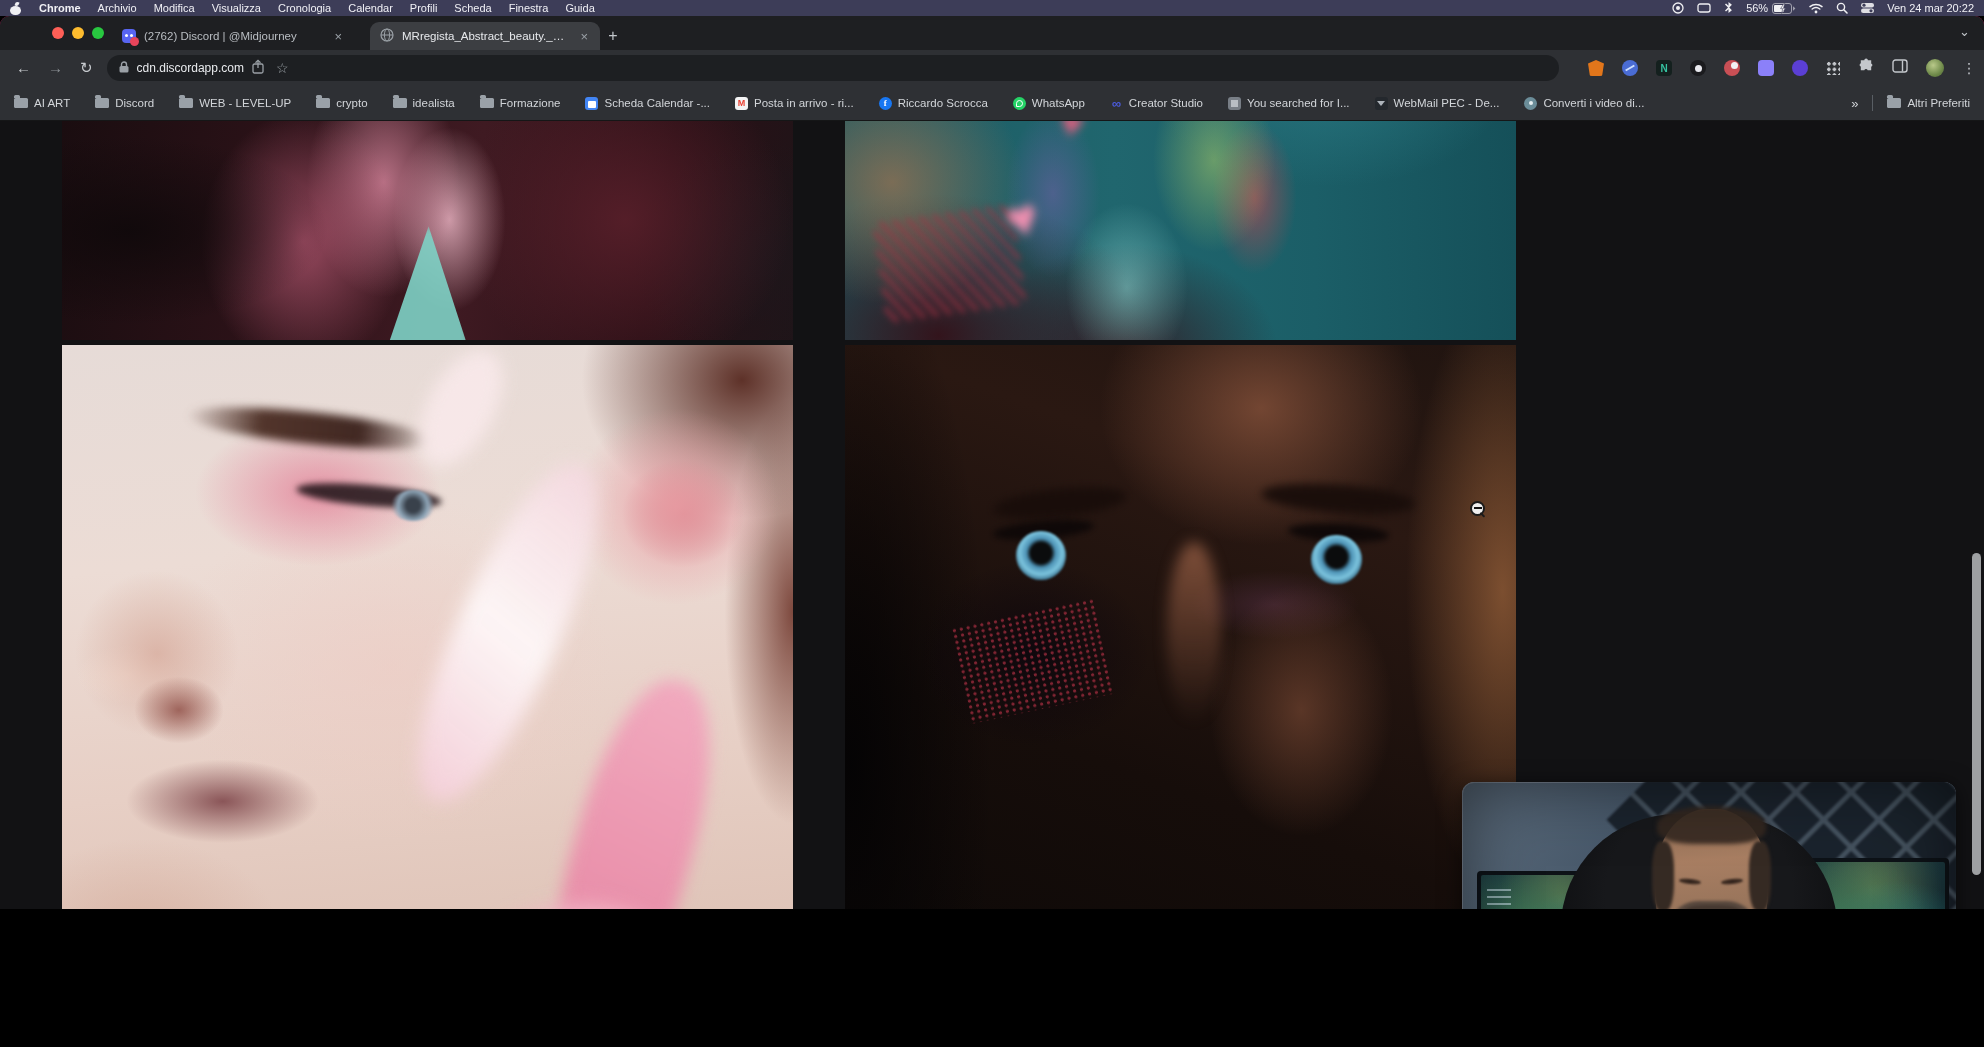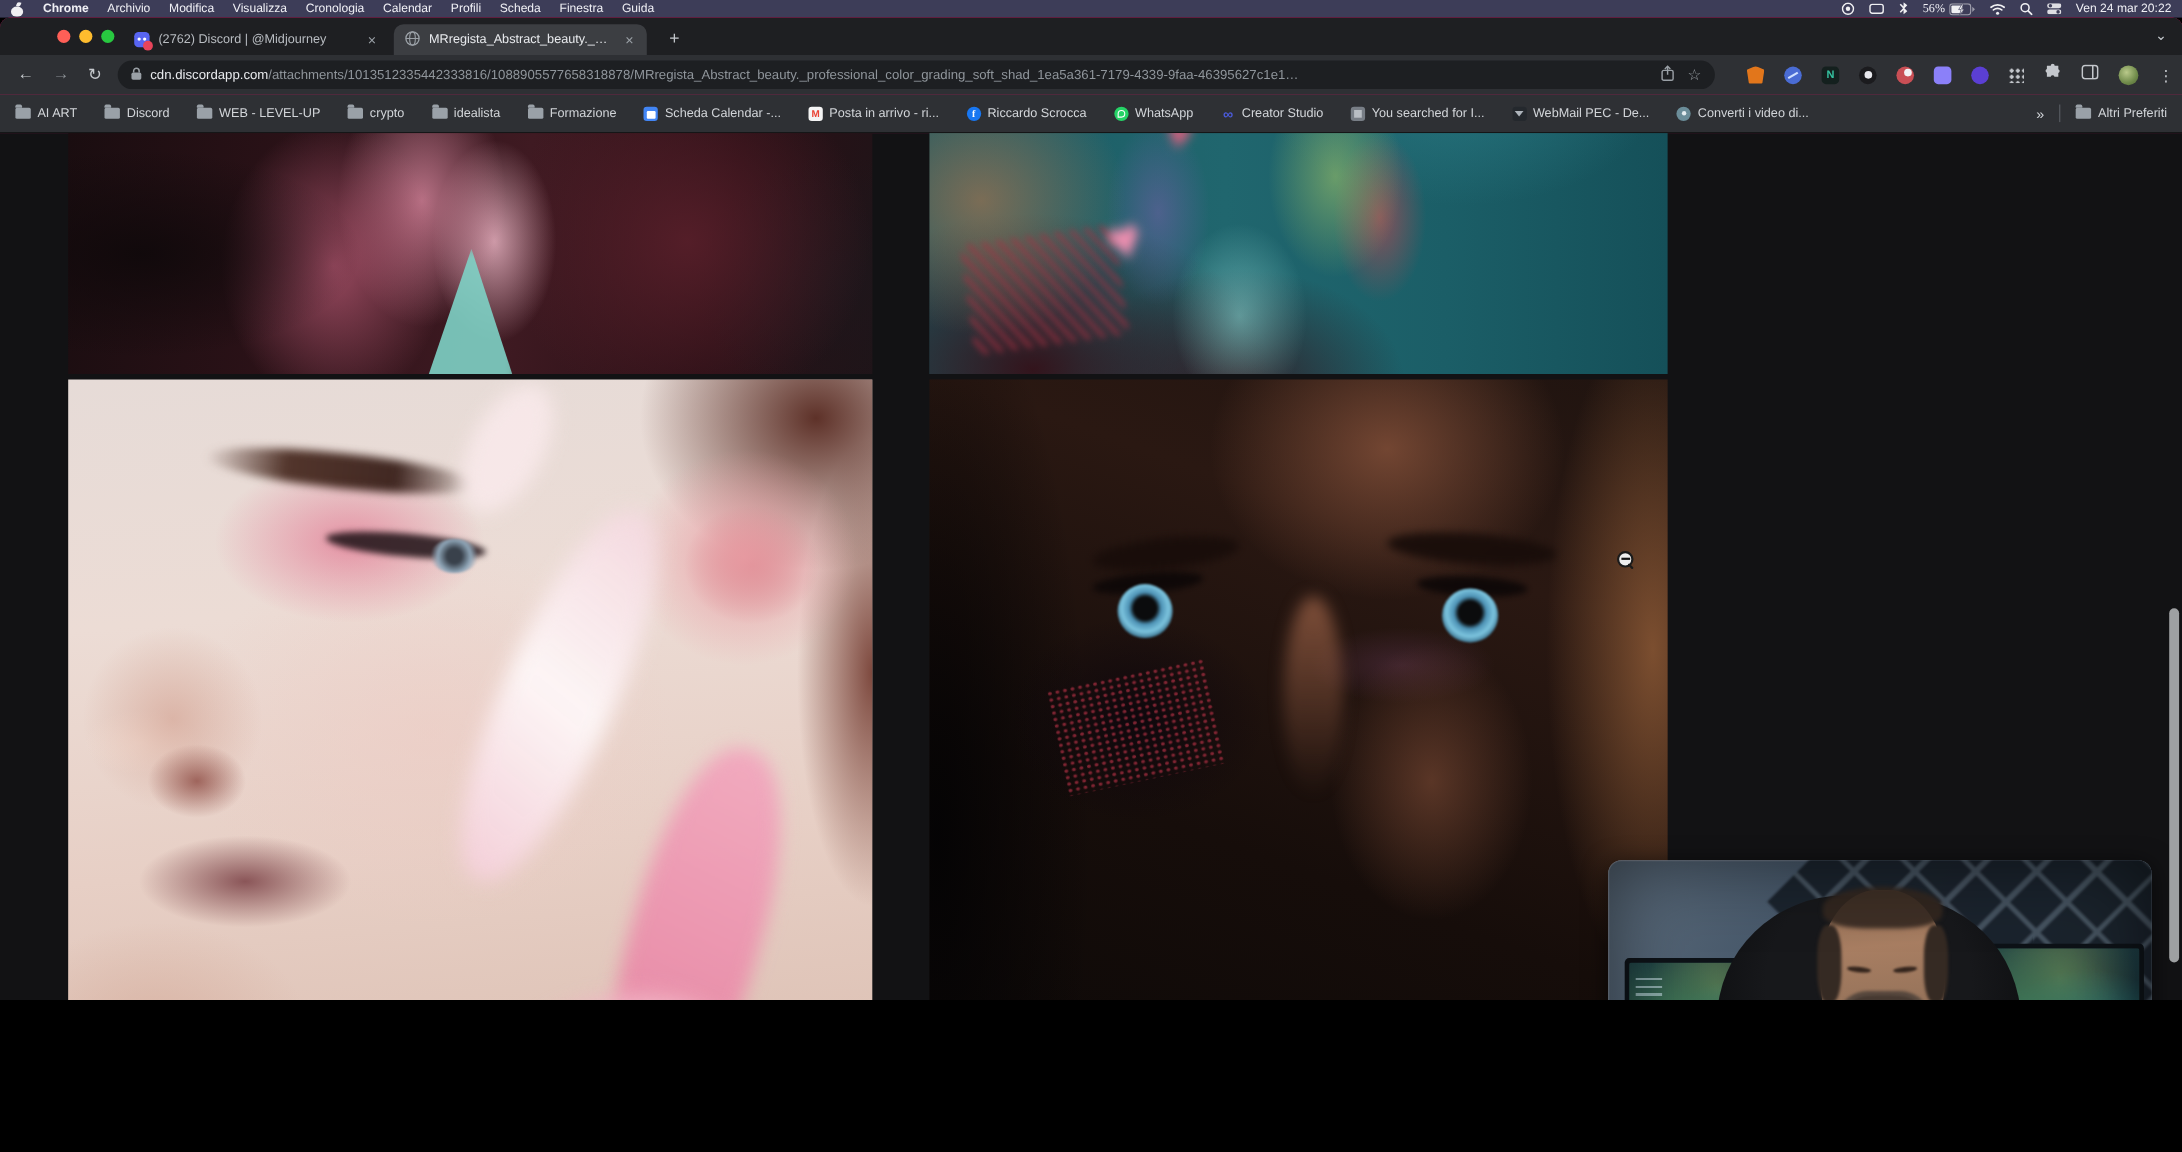--- a/index.html
+++ b/index.html
@@ -13,36 +13,36 @@
   .mb-left { display:flex; align-items:center; gap:17px; }
   .mb-item { white-space:nowrap; }
   .mb-bold { font-weight:bold; }
   .apple-icon { position:relative; width:12px; height:13px; display:inline-block; }
   .apple-icon::before { content:''; position:absolute; bottom:0; left:0; width:11px; height:9px;
                         background:#f0f0f3; border-radius:50% 50% 46% 46%; }
   .apple-icon::after { content:''; position:absolute; top:0px; left:5px; width:4px; height:4px;
                        background:#f0f0f3; border-radius:70% 0 70% 0; transform:rotate(15deg); }
   .mb-right { display:flex; align-items:center; gap:13px; }
   .mb-right svg { display:block; }
-  .batt { display:flex; align-items:center; gap:4px;font-family:Liberation Serif, serif; }
+  .batt { display:flex; align-items:center; gap:4px; }
   .clock { white-space:nowrap; }
 
   
   .window { position:absolute; left:0; top:16px; width:1984px; height:1031px;
             border-radius:9px 9px 0 0; overflow:hidden; background:#be185d; }
 
   
   .tabstrip { position:relative; height:34px; background:#1e1f22; }
   .traffic { position:absolute; left:52px; top:11px; display:flex; gap:8px; }
   .tl-dot { width:12px; height:12px; border-radius:50%; }
   .tl-red { background:#ff5f57; } .tl-yellow { background:#febc2e; } .tl-green { background:#28c840; }
   .tab { position:absolute; top:6px; height:28px; display:flex; align-items:center; gap:8px;
          padding:0 10px; box-sizing:border-box; font-size:11.5px; color:#b9bdc2; }
   .tab-1 { left:112px; width:242px; }
-  .tab-2 { left:358px; width:230px; background:#3c3e42; border-radius:9px 9px 0 0; color:#e8eaed; }
+  .tab-2 { left:370px; width:230px; background:#3c3e42; border-radius:9px 9px 0 0; color:#e8eaed; }
   .tab-title { flex:1; white-space:nowrap; overflow:hidden; }
   .tab-close { color:#9aa0a6; font-size:13px; line-height:1; padding:0 2px; }
   .fav-discord { position:relative; width:14px; height:14px; background:#5865F2; border-radius:4px; flex:0 0 auto; }
   .fav-discord::before { content:''; position:absolute; left:3px; top:5px; width:3px; height:3px; background:#fff; border-radius:50%;
                          box-shadow:5px 0 0 #fff; }
   .fav-discord::after { content:''; position:absolute; right:-3px; bottom:-3px; width:9px; height:9px;
                         background:#e8445a; border-radius:50%; }
   .newtab { position:absolute; left:602px; top:9px; width:22px; height:22px; border-radius:50%;
             color:#c2c6cb; font-size:16px; display:flex; align-items:center; justify-content:center; }
   .tab-chevron { position:absolute; right:14px; top:8px; color:#c2c6cb; font-size:13px; }
@@ -359,21 +359,20 @@
         <span>←</span>
         <span class="fwd">→</span>
         <span>↻</span>
       </div>
       <div class="omnibox">
         <span><svg width="10" height="12">
               <rect x="0.5" y="5" width="9" height="6.5" rx="1.5" fill="#9aa0a6"></rect>
               <path d="M2.5 5V3.5a2.5 2.5 0 0 1 5 0V5" fill="none" stroke="#9aa0a6" stroke-width="1.4"></path>
             </svg></span>
         <span class="url-host">cdn.discordapp.com</span>
-        <span class="url-path">/attachments/1013512335442333816/1088905577658318878/MRregista_Abstract_beauty._professional_color_grading_soft_shad_1ea5a361-7179-4339-9faa-46395627c1e1…</span>
         <span class="omni-actions">
           <span><svg width="12" height="15">
                 <rect x="1" y="5" width="10" height="9" rx="1.5" fill="none" stroke="#9aa0a6" stroke-width="1.3"></rect>
                 <line x1="6" y1="1.5" x2="6" y2="9" stroke="#9aa0a6" stroke-width="1.3"></line>
                 <path d="M3.5 3.8L6 1.3l2.5 2.5" fill="none" stroke="#9aa0a6" stroke-width="1.3"></path>
               </svg></span>
           <span class="star">☆</span>
         </span>
       </div>
       <div class="ext-row">

